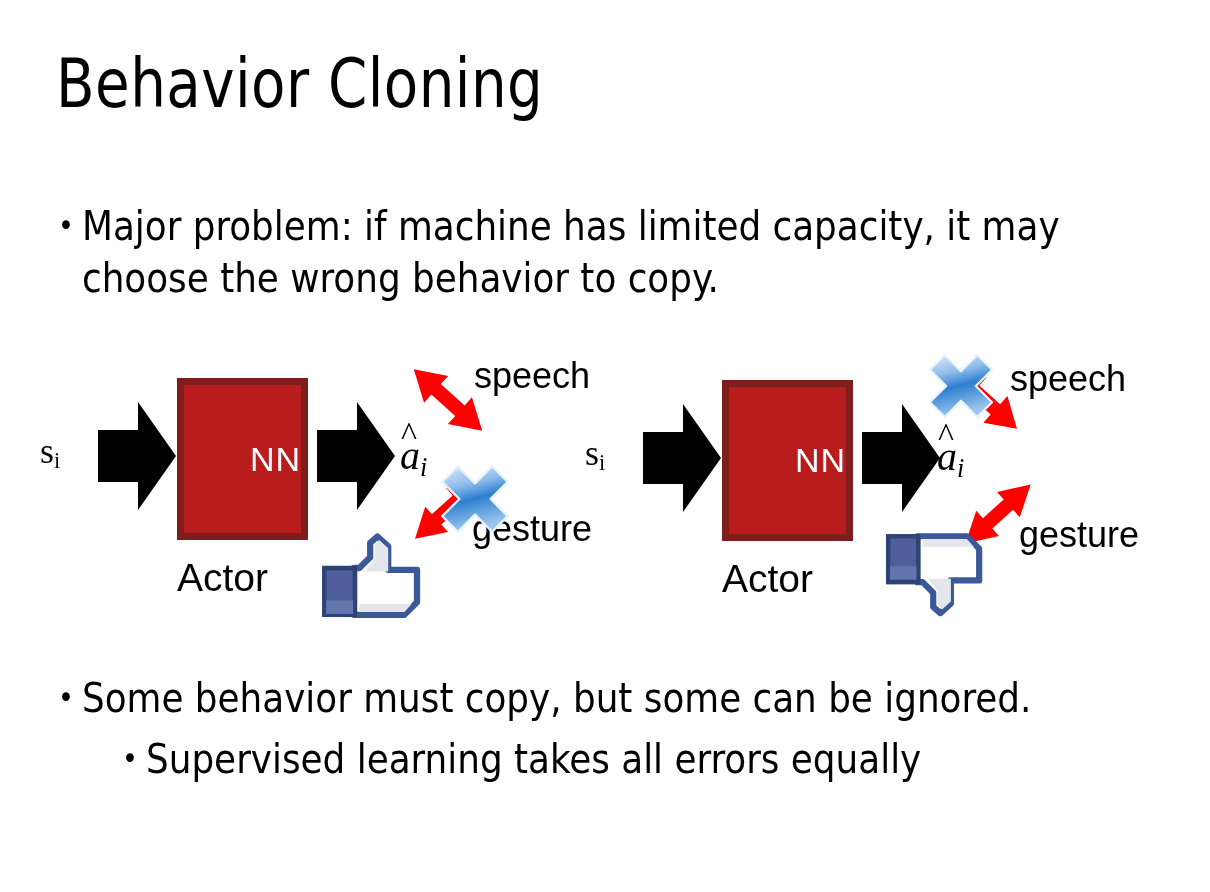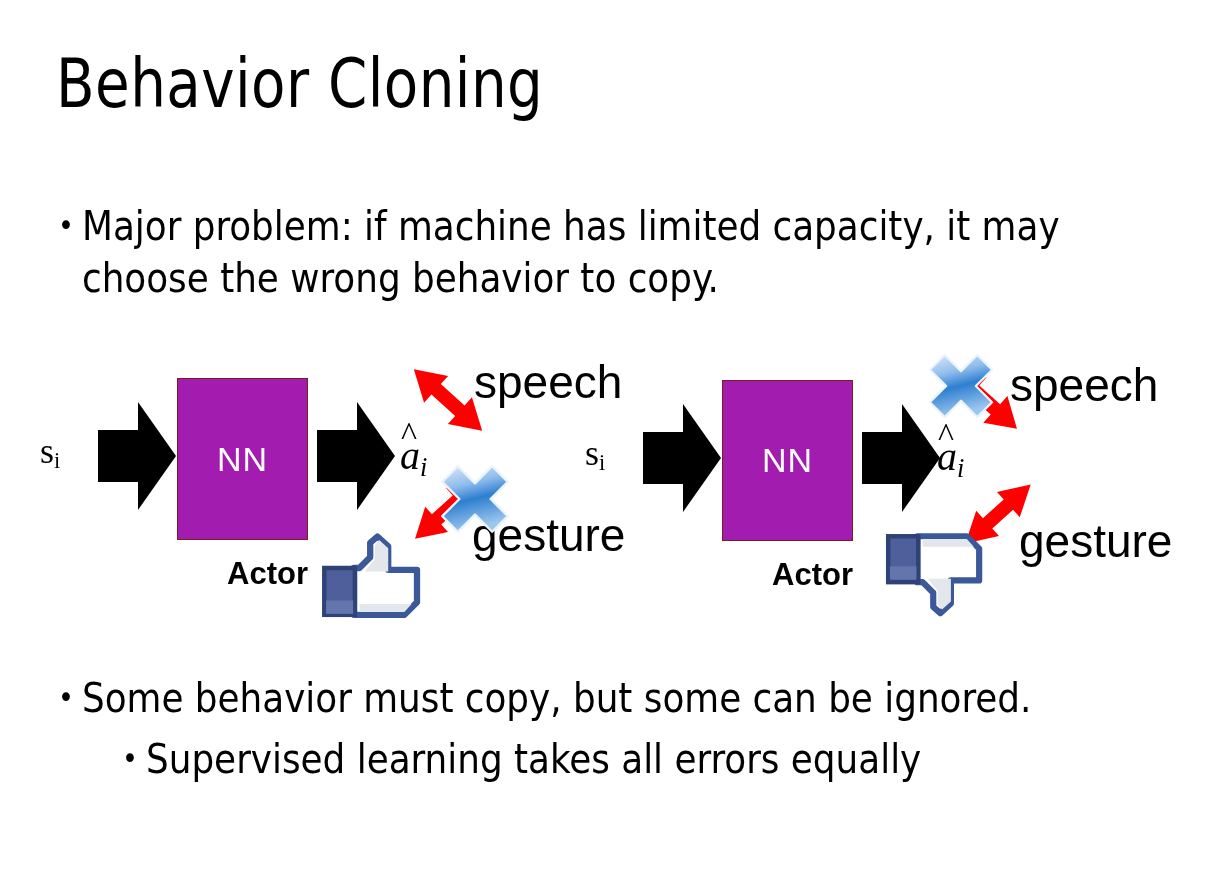--- a/index.html
+++ b/index.html
@@ -61,38 +61,37 @@
 
   #bullet-top    { left: 58px;  top: 200px; width: 1060px; }
   #bullet-bottom { left: 58px;  top: 672px; width: 1110px; }
   #bullet-sub    { left: 122px; top: 733px; width: 1050px; }
 
   
   .diagram { position: absolute; top: 0; left: 0; }
 
   .nn-box {
     position: absolute;
-    background: #a21caf;
-    border: 1px solid #7f1d1d;
+    background: #b91c1c;
+    border: 7px solid #7f1d1d;
     box-sizing: border-box;
     display: flex;
     align-items: center;
-    justify-content: center;
+    justify-content: flex-end;
     color: #ffffff;
     font-size: 34px;
     font-family: "Liberation Sans", sans-serif;
     letter-spacing: 1px;
   }
   .actor-label {
     position: absolute;
-    font-size: 31px;
+    font-size: 39px;
     font-family: "Liberation Sans", sans-serif;
     white-space: nowrap;
-    text-align: right;
-    font-weight: bold;
+    text-align: left;
   }
   .s-label {
     position: absolute;
     font-size: 36px;
     font-family: Liberation Serif, serif;
     white-space: nowrap;
   }
   .s-label sub {
     font-size: 0.62em;
     vertical-align: -0.22em;
@@ -111,21 +110,21 @@
     font-style: normal;
     font-size: 34px;
   }
   .a-label sub {
     font-size: 0.66em;
     font-style: italic;
     vertical-align: -0.26em;
   }
   .mod-label {
     position: absolute;
-    font-size: 46px;
+    font-size: 36px;
     font-family: "Liberation Sans", sans-serif;
     white-space: nowrap;
   }
 
   .blk-arrow, .red-arrow, .x-mark, .thumb { position: absolute; }
   .blk-arrow svg, .red-arrow svg, .x-mark svg, .thumb svg { display: block; }
 </style>
 </head>
 <body>
 

